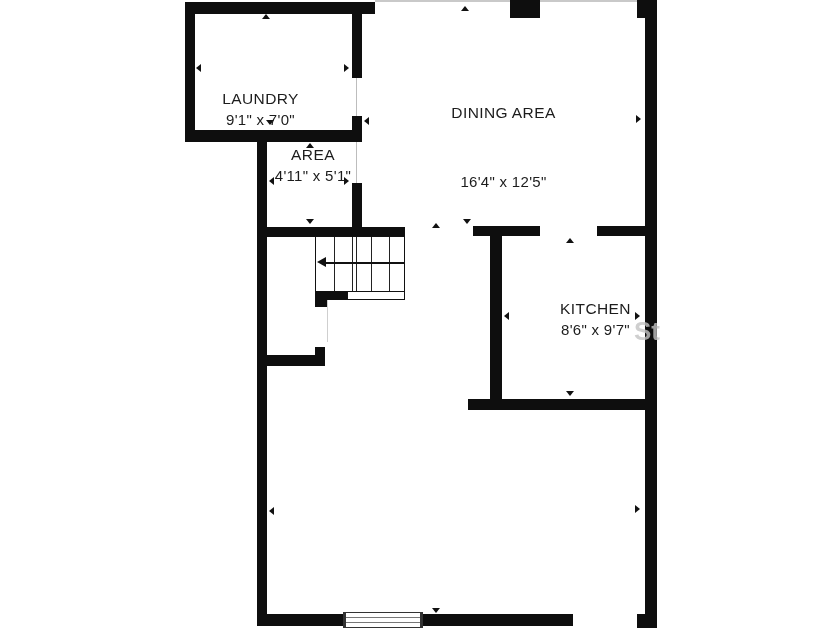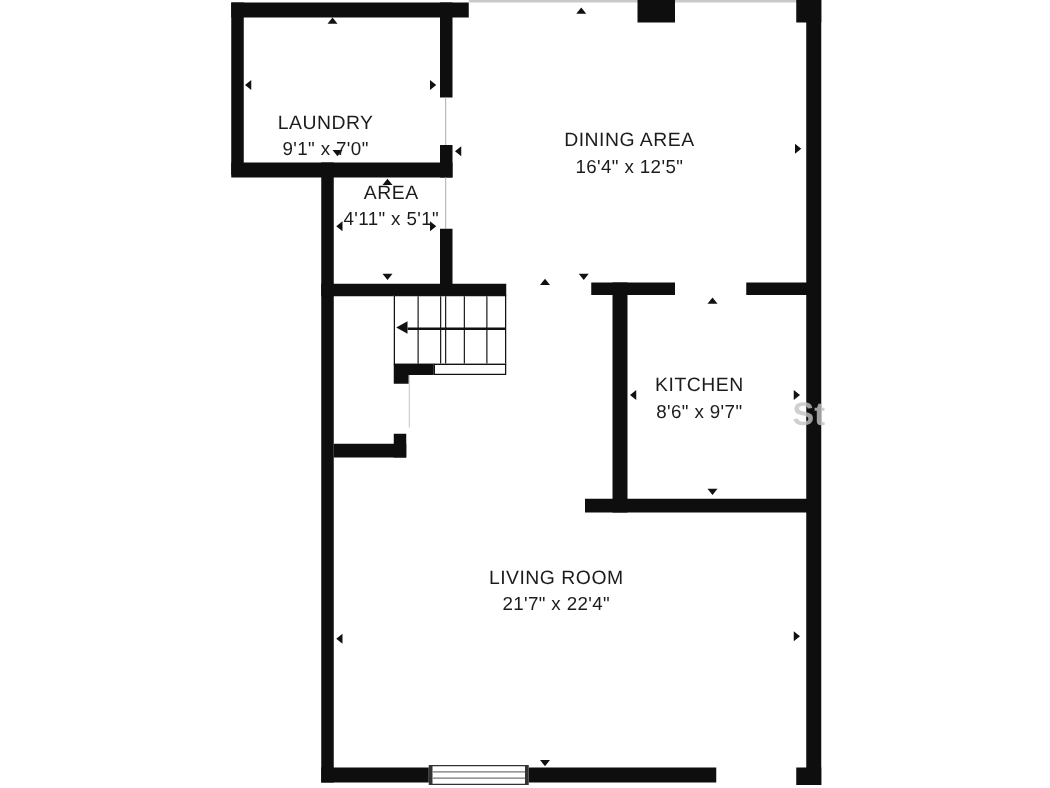--- a/index.html
+++ b/index.html
@@ -129,32 +129,28 @@
   <div class="room-label" style="left:182px;top:52px;width:157px;margin-top:37px;">
     <span class="room-name">LAUNDRY</span>
     <span class="room-dims">9'1" x 7'0"</span>
   </div>
 
   <div class="room-label" style="left:267px;top:145px;width:92px;">
     <span class="room-name">AREA</span>
     <span class="room-dims">4'11" x 5'1"</span>
   </div>
 
-  <div class="room-label" style="left:362px;top:103px;width:283px;">
+  <div class="room-label" style="left:362px;top:103px;width:283px;gap:48px;">
     <span class="room-name">DINING AREA</span>
     <span class="room-dims">16'4" x 12'5"</span>
   </div>
 
-  <div class="room-label" style="left:482px;top:299px;width:155px;justify-content:center;">
+  <div class="room-label" style="left:518px;top:299px;width:155px;justify-content:center;">
     <span class="room-name">KITCHEN</span>
     <span class="room-dims">8'6" x 9'7"</span>
   </div>
 
-  <div class="room-label" style="left:267px;top:453px;width:356px;">
-    <span class="room-name">LIVING ROOM</span>
-    <span class="room-dims">21'7" x 22'4"</span>
-  </div>
 
   <div class="watermark-clip">
     <span class="watermark">Ste</span>
   </div>
 
 </div>
 
 </body></html>

